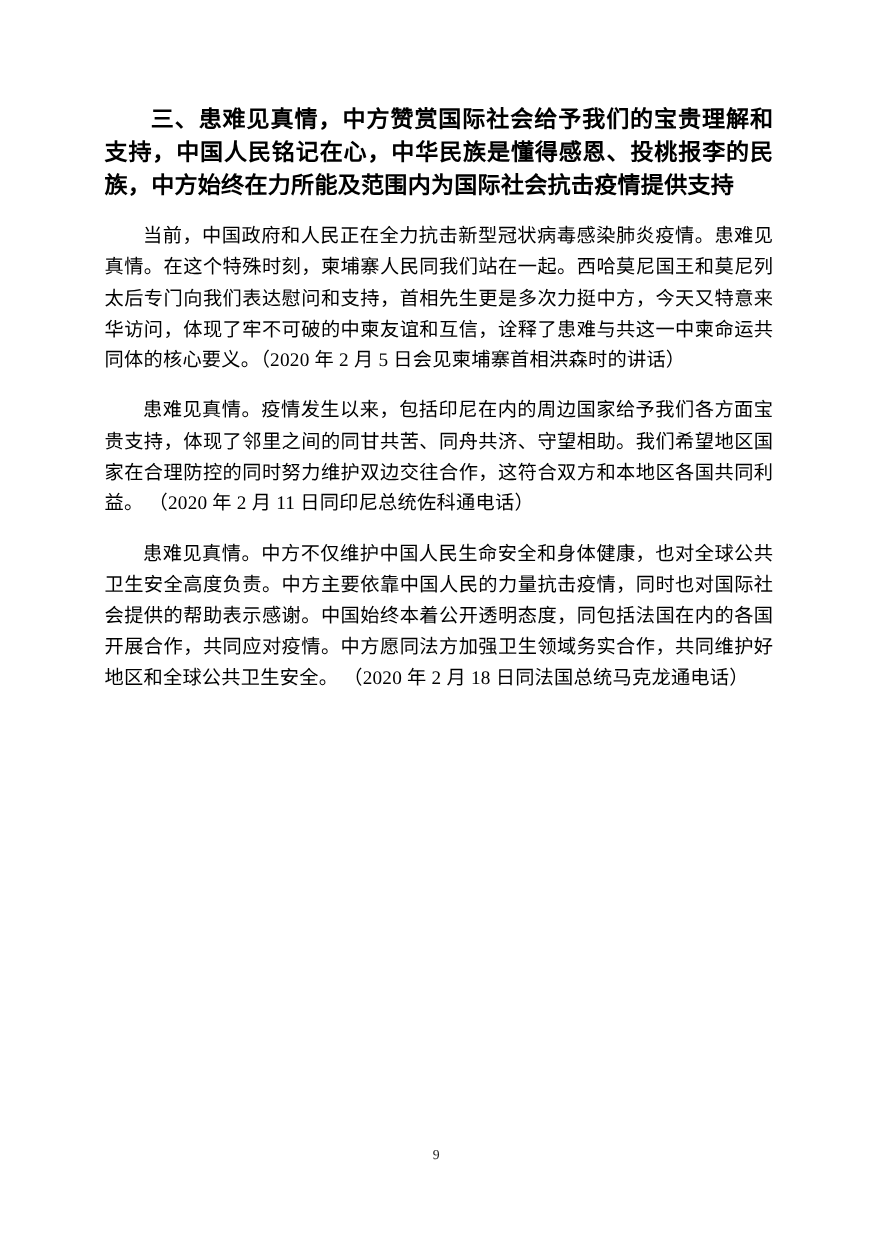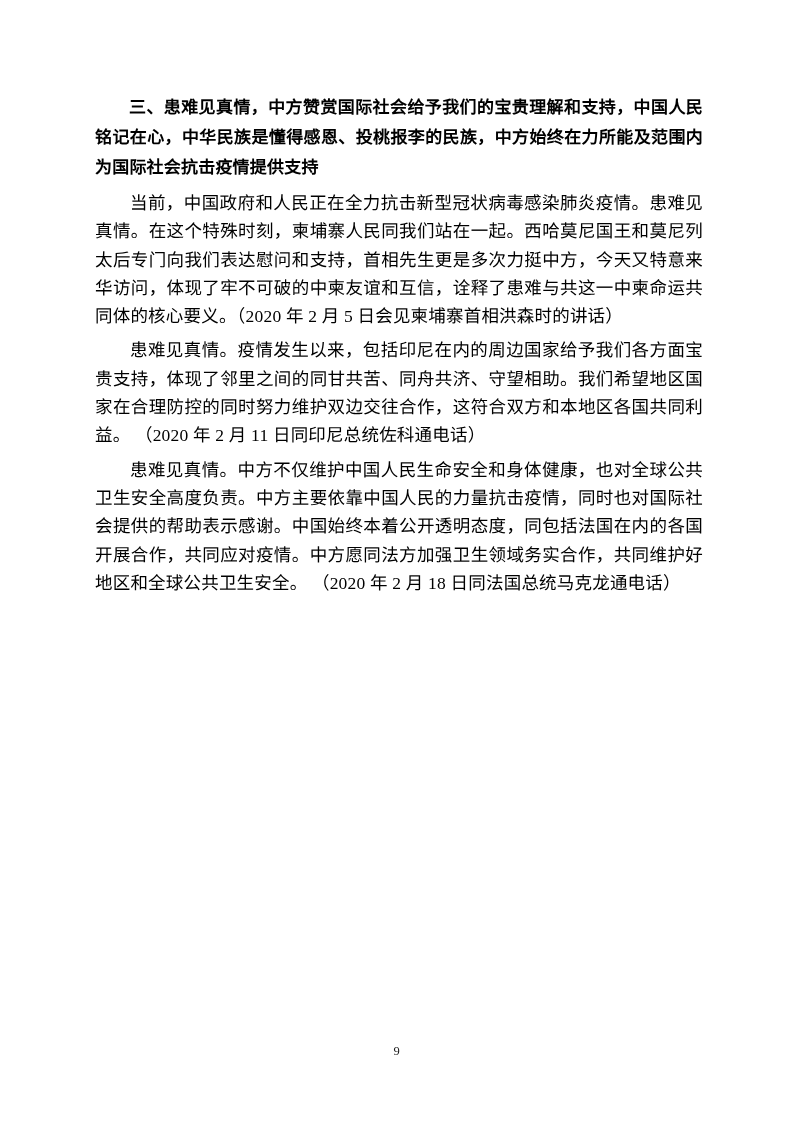--- a/index.html
+++ b/index.html
@@ -16,30 +16,30 @@
     overflow: hidden;
   }
   .doc-page {
     position: absolute;
     left: 95px;
     top: 93px;
     width: 608px;
   }
   .section-heading {
     margin: 0 0 4px 0;
-    font-size: 17px;
+    font-size: 21px;
     font-weight: bold;
     line-height: 30px;
     text-indent: 2em;
     text-align: justify;
     text-justify: inter-ideograph;
     letter-spacing: 0.2px;
   }
   .body-paragraph {
-    margin: 6px 0 0 0;
+    margin: 17px 0 0 0;
     font-size: 17.5px;
     font-weight: normal;
     line-height: 28.3px;
     text-indent: 2em;
     text-align: justify;
     text-align-last: left;
     text-justify: inter-ideograph;
     letter-spacing: 0.2px;
   }
   .page-footer {

